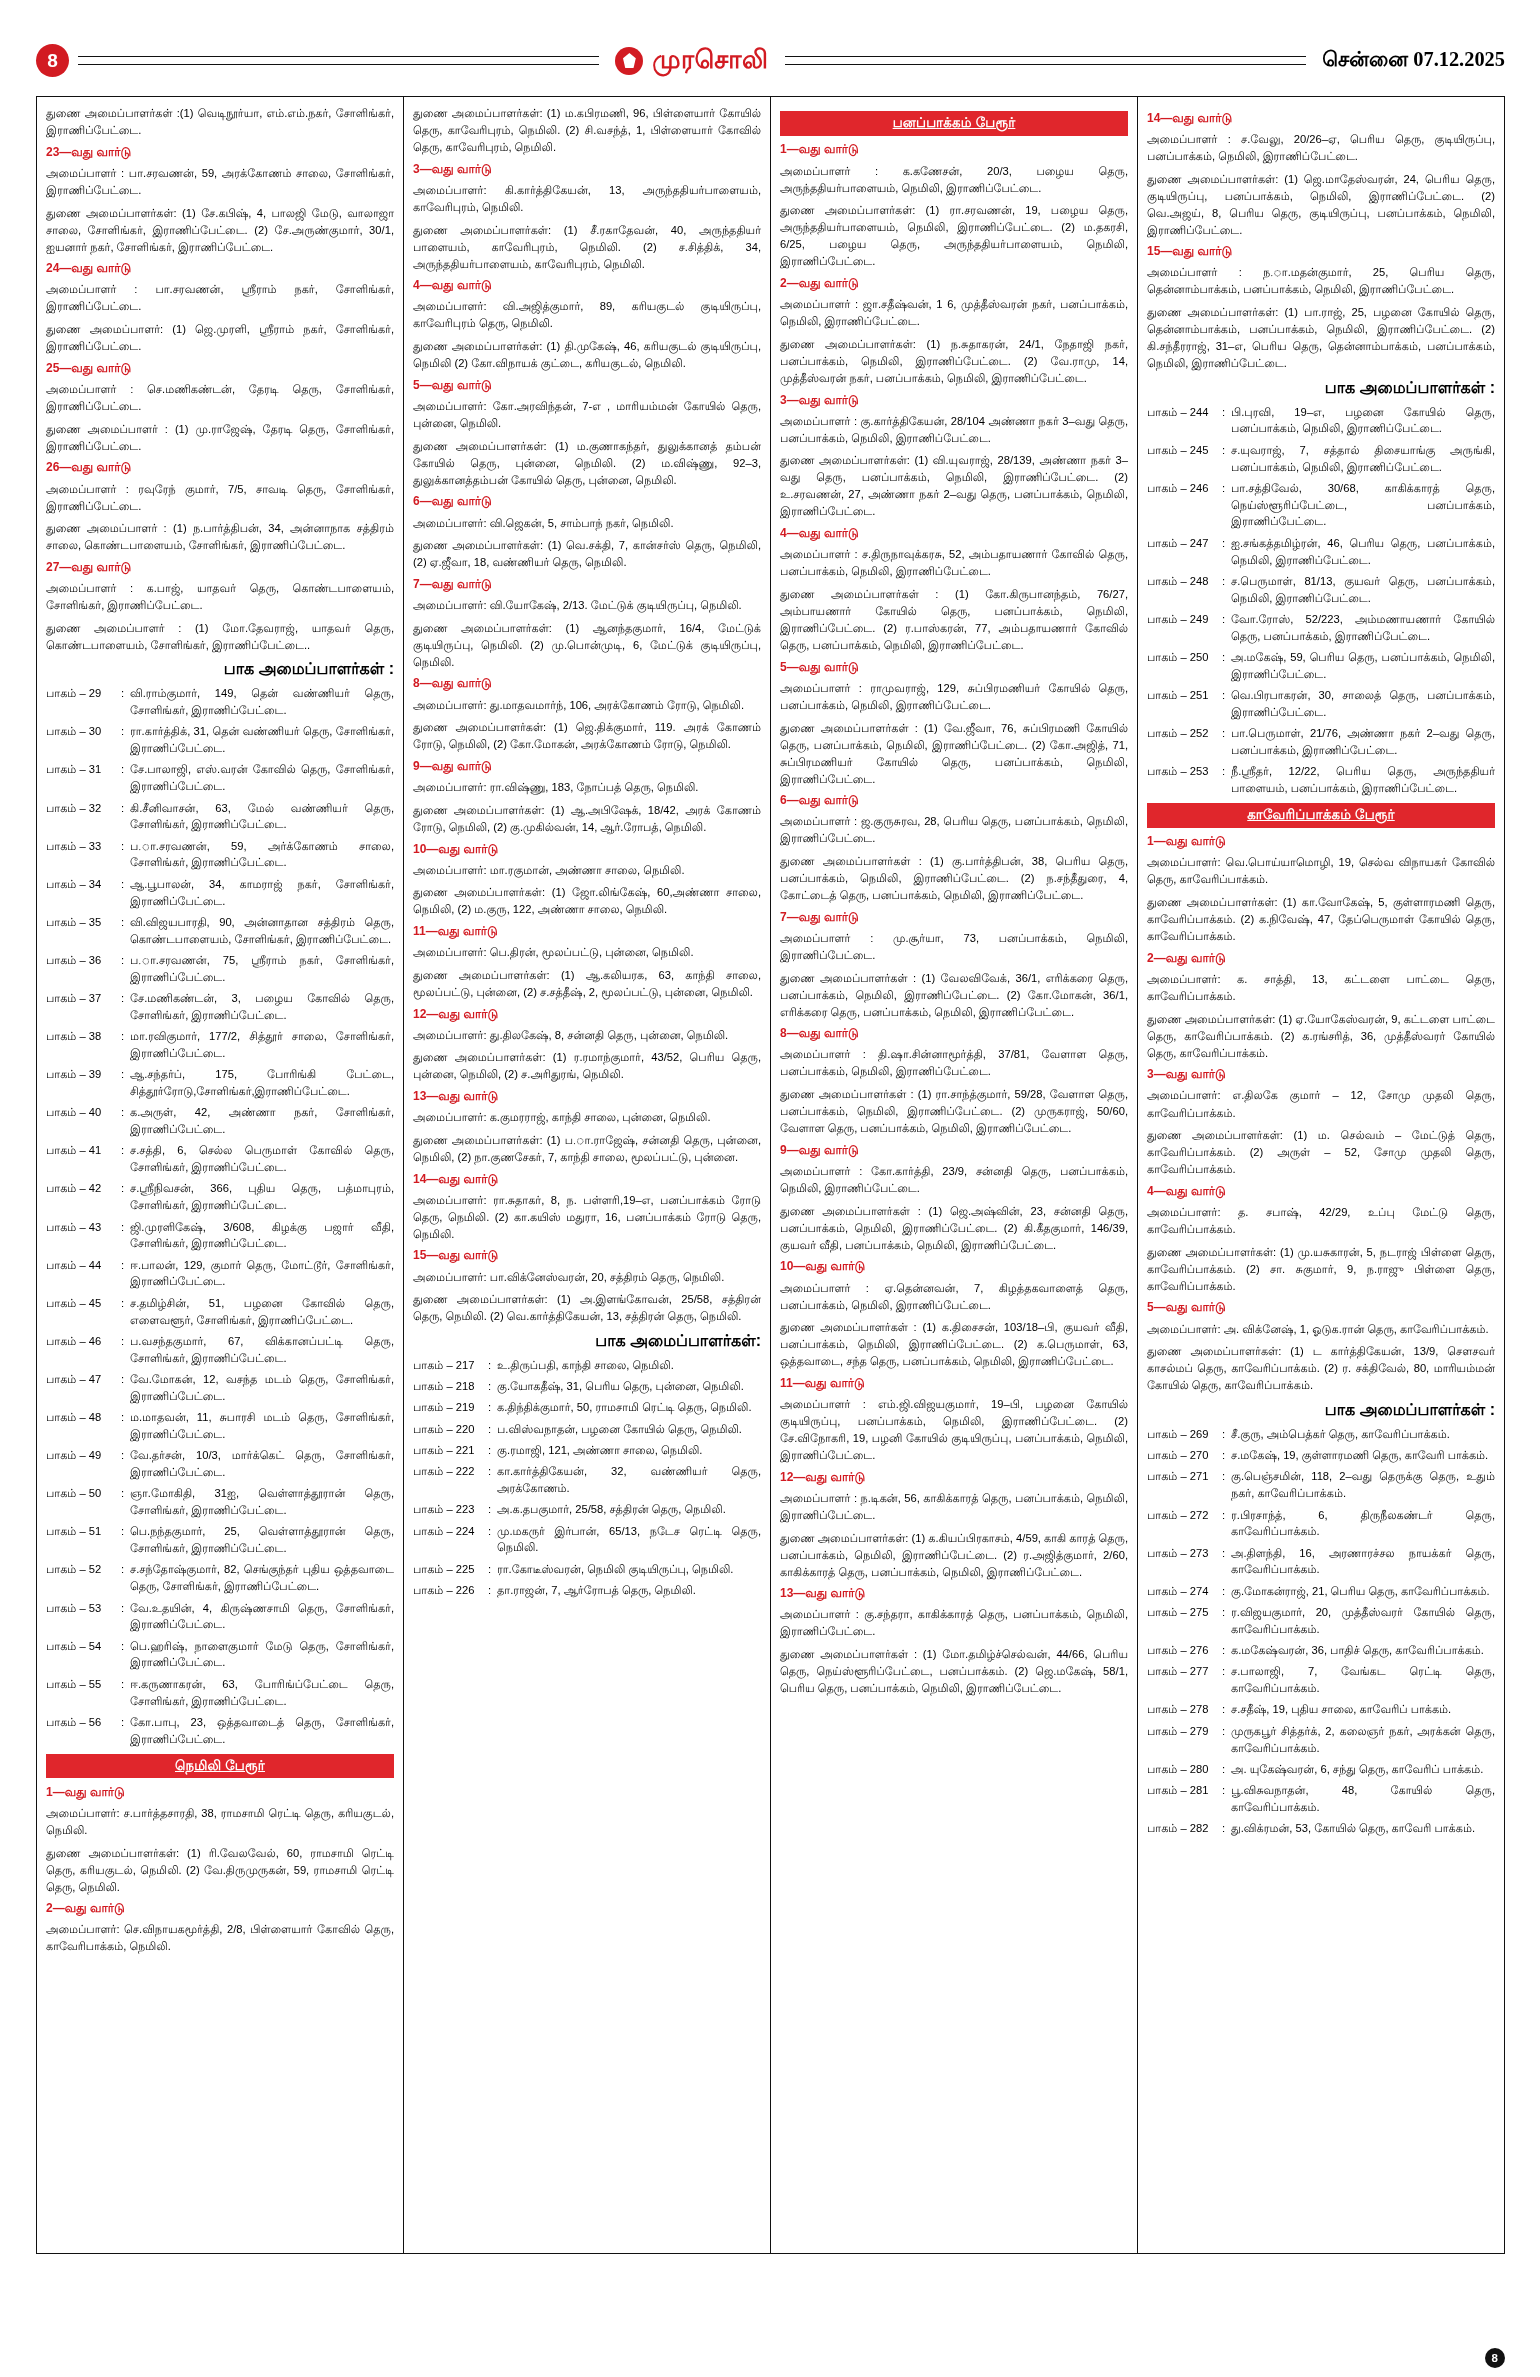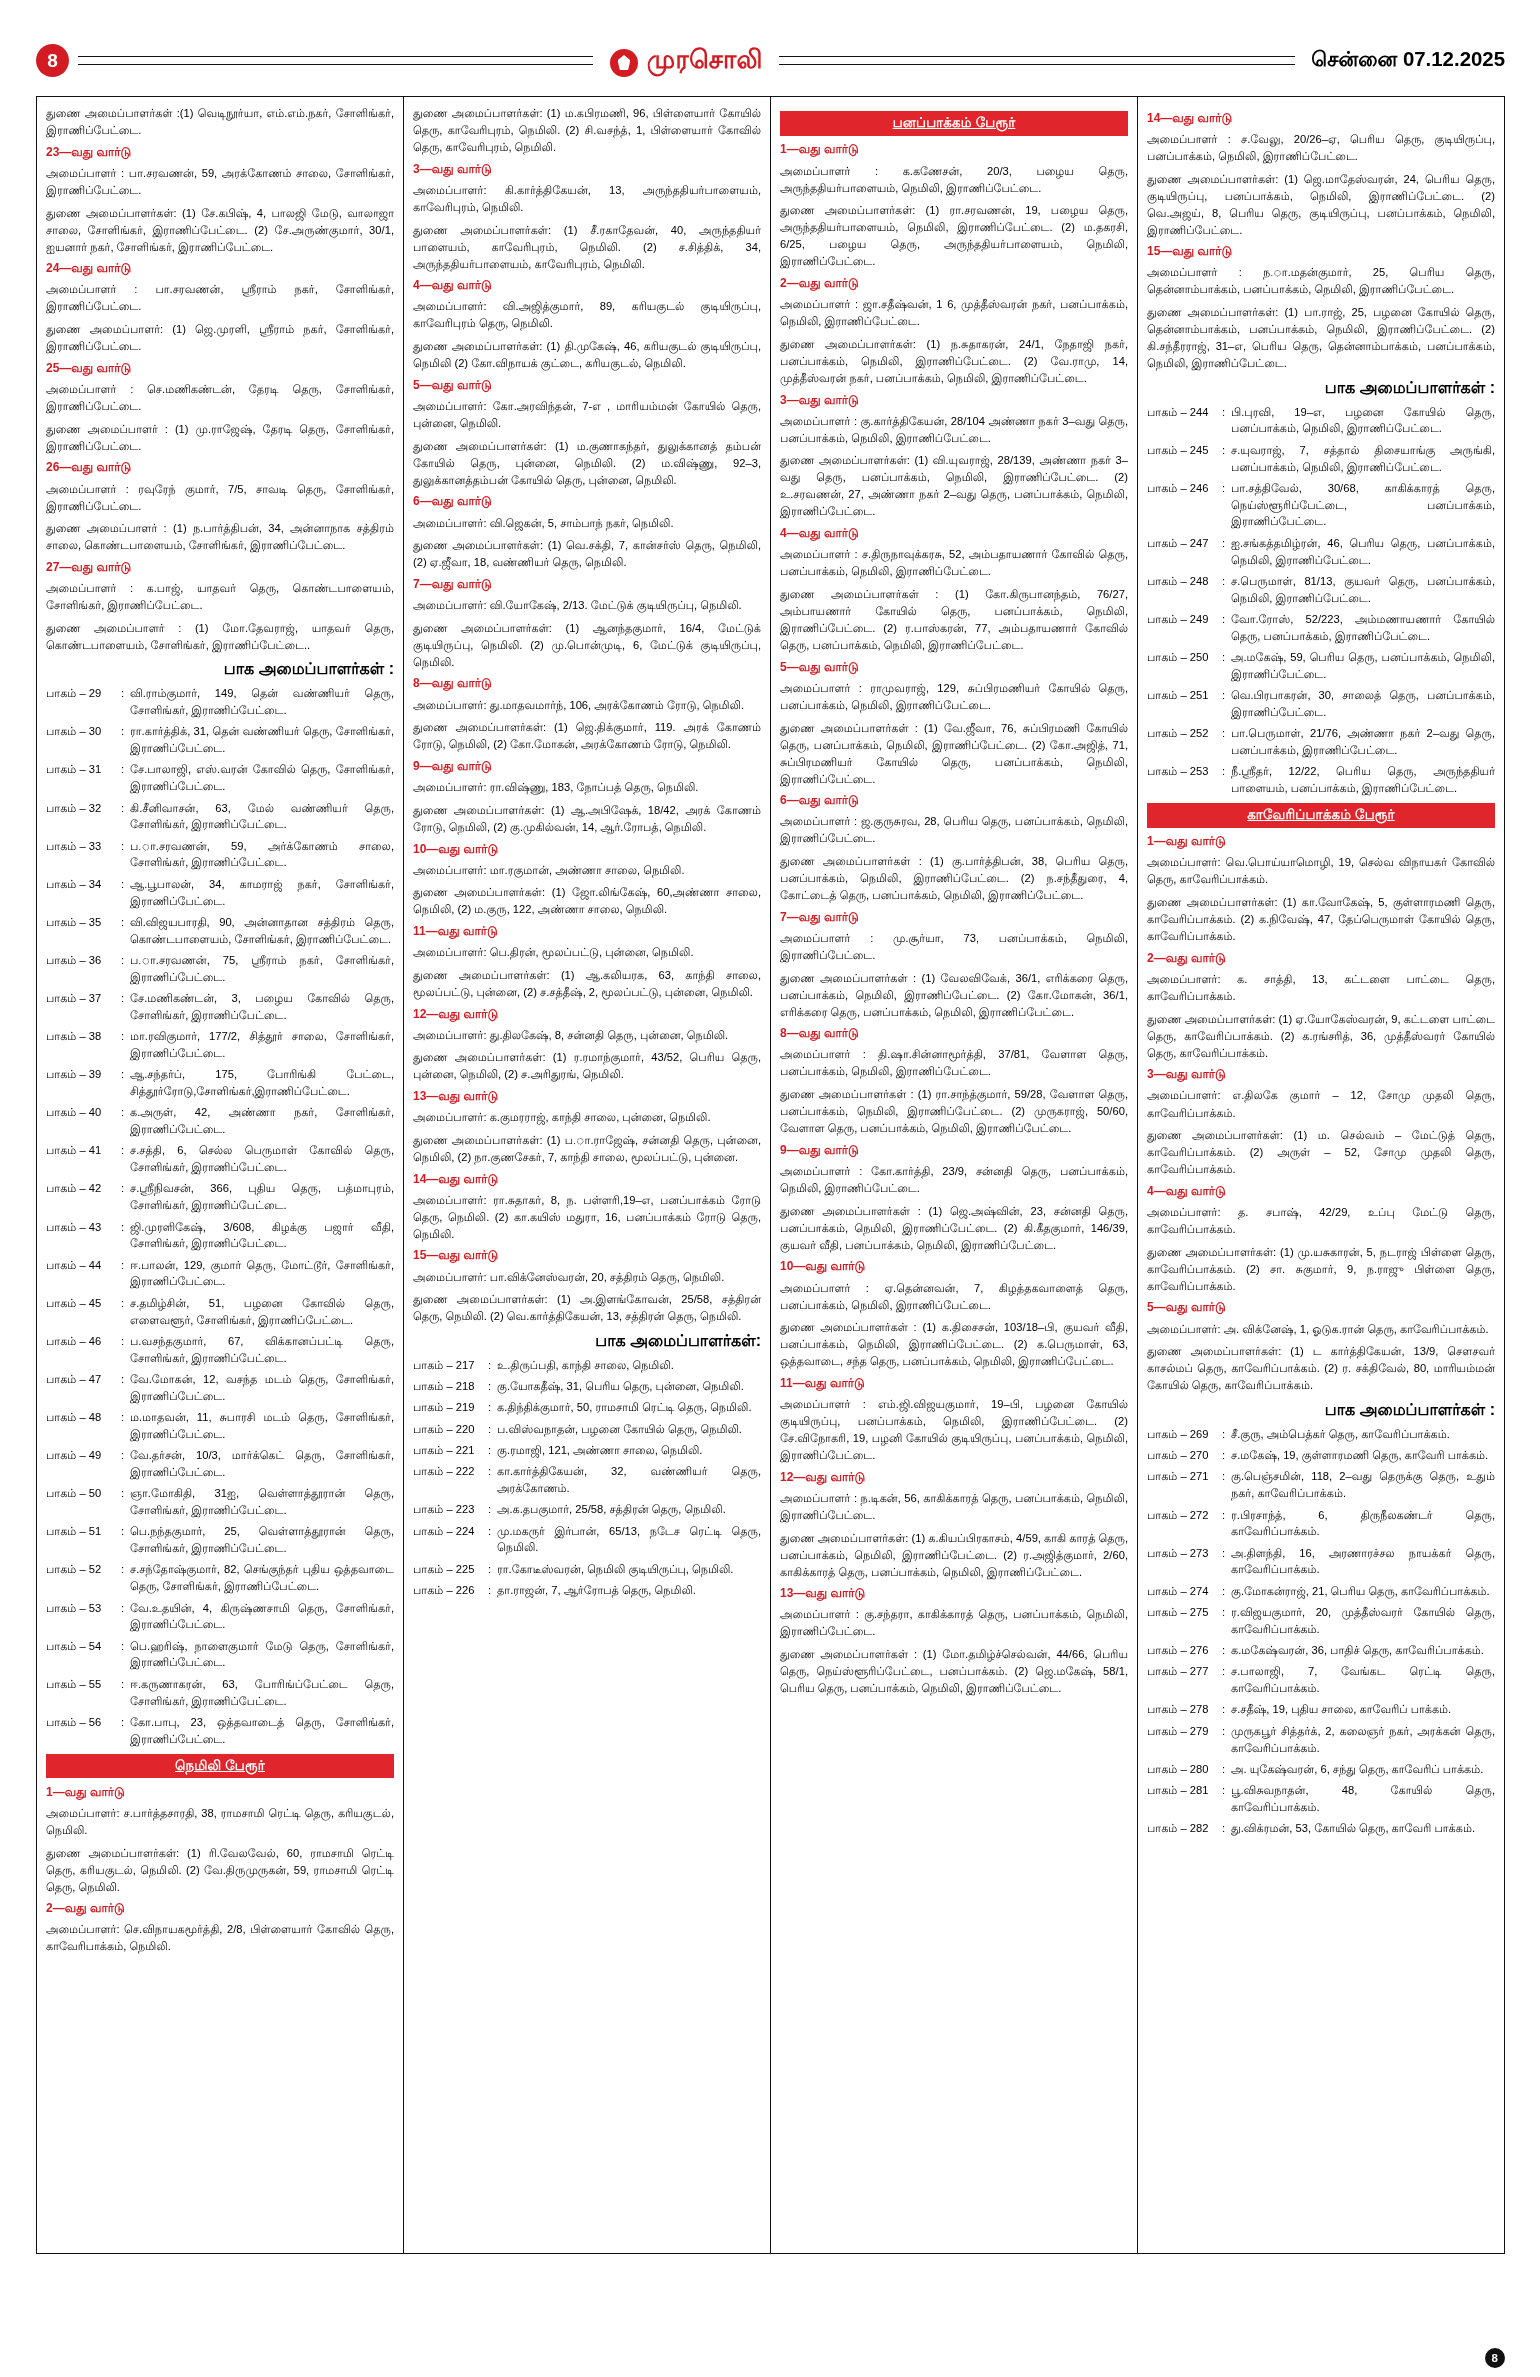--- a/index.html
+++ b/index.html
@@ -47,21 +47,21 @@
   }
   .rule-left, .rule-right {
     flex: 1 1 auto;
     height: 6.4px;
     border-top: 1.9px solid #111;
     border-bottom: 1.9px solid #111;
   }
   .mast-center {
     flex: 0 0 auto;
     display: flex;
-    align-items: flex-end;
+    align-items: center;
     gap: 9px;
     padding: 0 16.6px;
   }
   .mast-logo {
     width: 28px; height: 28px;
     border-radius: 50%;
     background: #d21b22;
     position: relative;
     flex: 0 0 auto;
   }
@@ -79,20 +79,21 @@
     color: #d21b22;
     letter-spacing: 0.3px;
     white-space: nowrap;
   }
   .mast-right {
     flex: 0 0 auto;
     padding-left: 16.6px;
     font-size: 20.4px;
     font-weight: bold;
     white-space: nowrap;
+    font-family: Liberation Serif, serif;
   }
 
   
   .columns {
     display: flex;
     border: 1.3px solid #111;
     height: 2158px;
     box-sizing: border-box;
   }
   .col {

